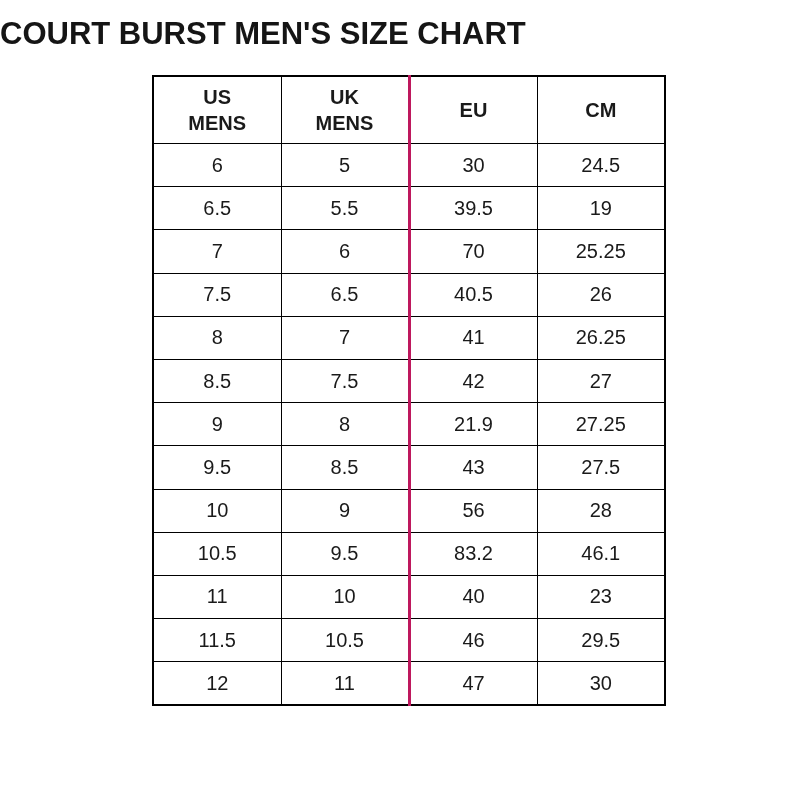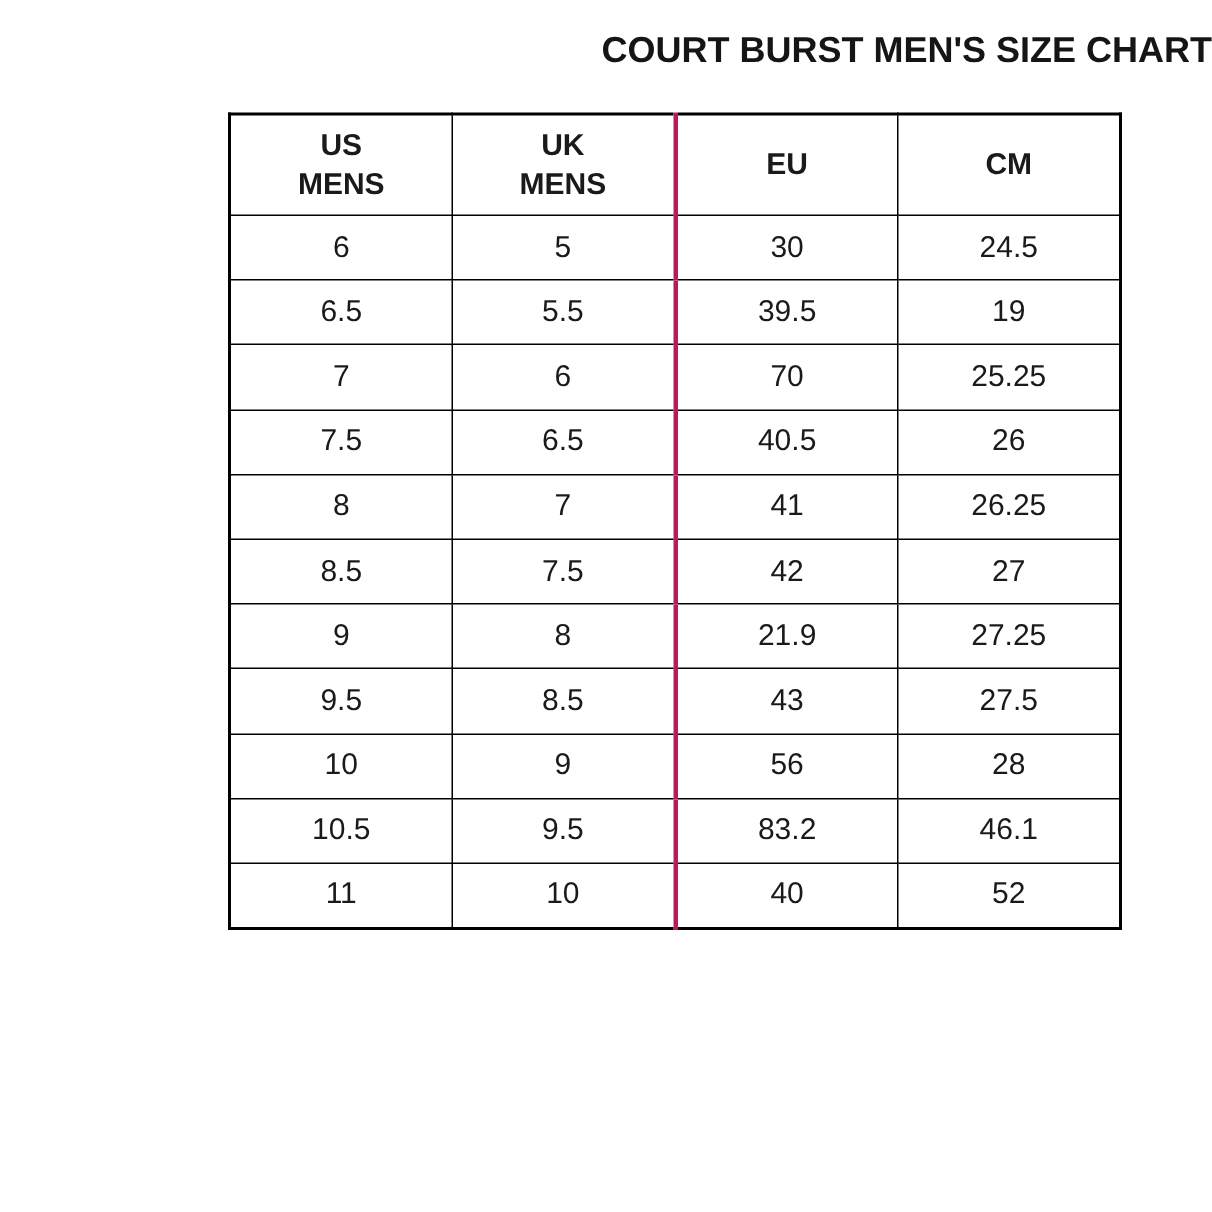--- a/index.html
+++ b/index.html
@@ -14,31 +14,31 @@
     font-family: "Liberation Sans", sans-serif;
     color: #1a1a1a;
     overflow: hidden;
   }
   .title {
     position: absolute;
     top: 20px;
     left: 0;
     width: 100%;
     margin: 0;
-    text-align: right;
-    font-size: 24px;
+    text-align: left;
+    font-size: 31px;
     line-height: 28px;
     font-weight: bold;
     color: #151515;
   }
   table.size-table {
     position: absolute;
     left: 152px;
     top: 75px;
-    width: 596px;
+    width: 514px;
     border-collapse: collapse;
     table-layout: fixed;
     border: 2px solid #000000;
   }
   table.size-table col { width: 25%; }
   table.size-table th,
   table.size-table td {
     border: 1.6px solid #000000;
     text-align: center;
     vertical-align: middle;
@@ -144,18 +144,30 @@
       <tr>
         <td>10.5</td>
         <td>9.5</td>
         <td class="thick-left">83.2</td>
         <td>46.1</td>
       </tr>
       <tr>
         <td>11</td>
         <td>10</td>
         <td class="thick-left">40</td>
-        <td>52</td>
+        <td>23</td>
+      </tr>
+      <tr>
+        <td>11.5</td>
+        <td>10.5</td>
+        <td class="thick-left">46</td>
+        <td>29.5</td>
+      </tr>
+      <tr>
+        <td>12</td>
+        <td>11</td>
+        <td class="thick-left">47</td>
+        <td>30</td>
       </tr>
     </tbody>
   </table>
 
 </div>
 
 </body></html>

